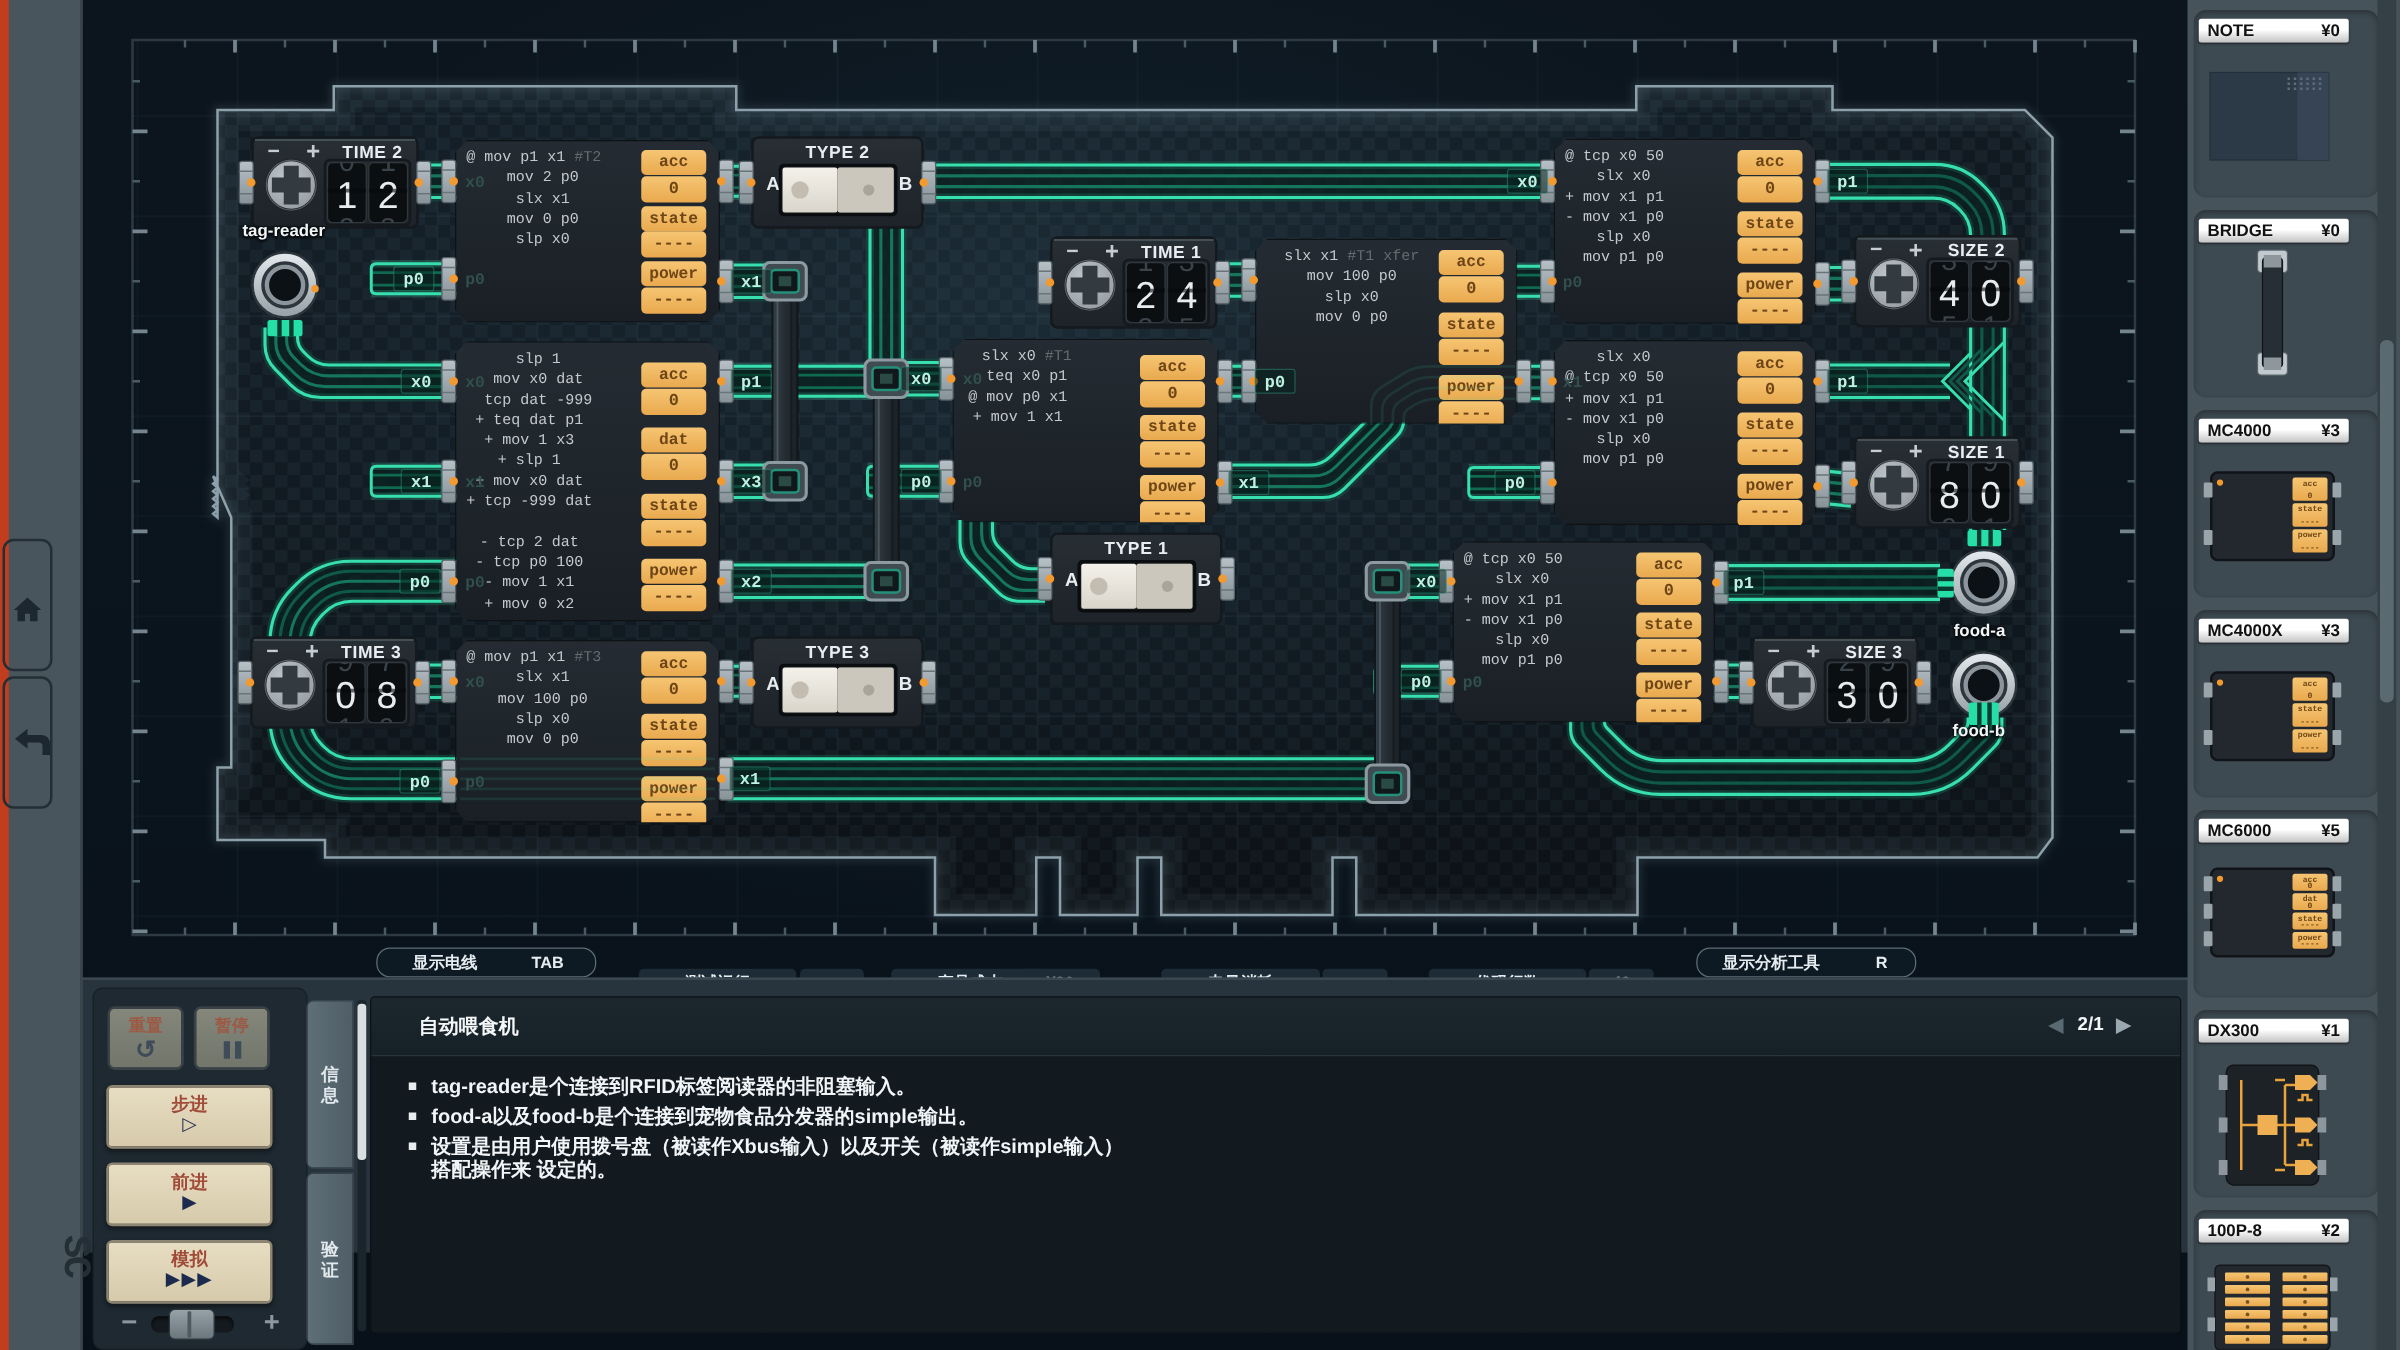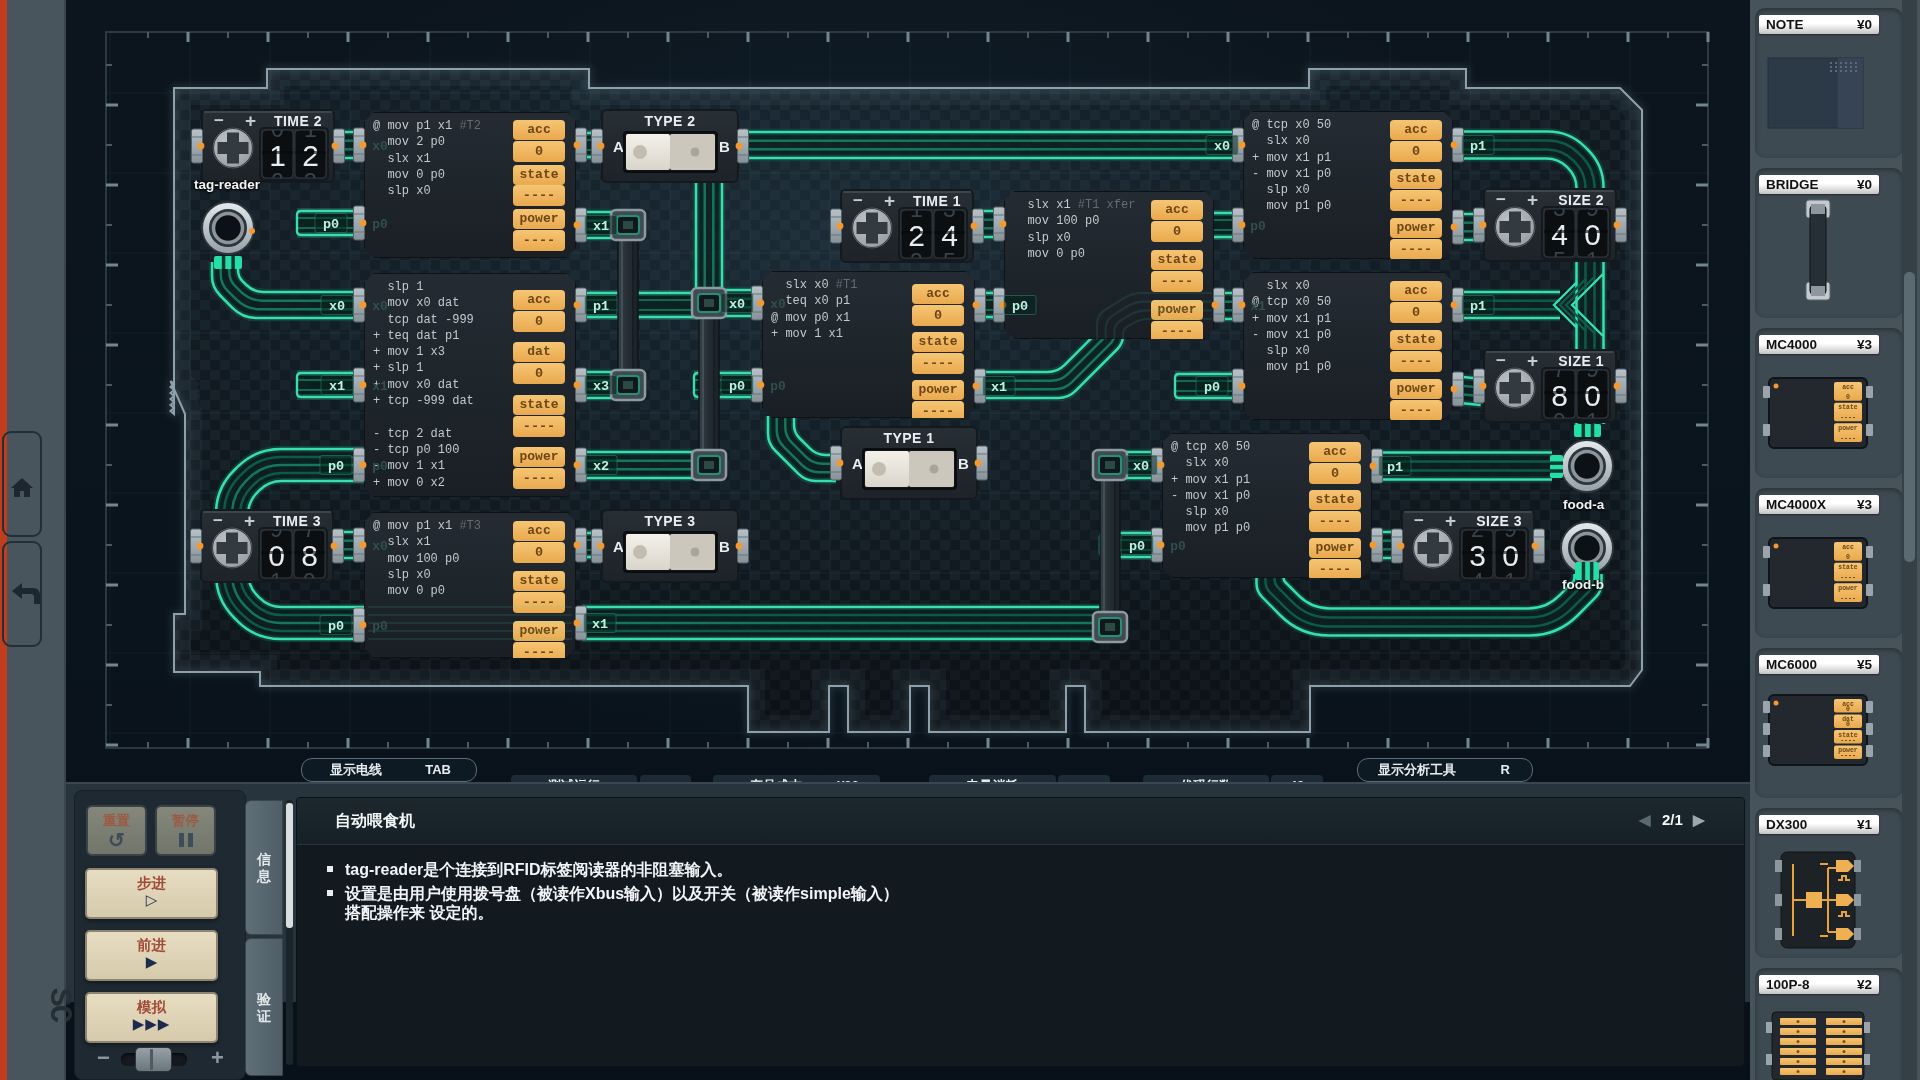--- a/index.html
+++ b/index.html
@@ -4,21 +4,21 @@
 * { margin:0; padding:0; box-sizing:border-box; }
 html,body { width:1920px; height:1080px; overflow:hidden; background:#0a1219; font-family:"Liberation Sans",sans-serif; }
 #stage { position:relative; width:1920px; height:1080px;
   background: radial-gradient(1000px 600px at 880px 330px, rgba(35,75,100,0.25), rgba(0,0,0,0) 70%),
               linear-gradient(180deg,#0c151d 0%, #0a141c 55%, #081019 100%); }
 svg { position:absolute; left:0; top:0; }
 .chip { position:absolute; background:linear-gradient(180deg,#242b32,#191f25);
   clip-path: polygon(10px 0, calc(100% - 10px) 0, 100% 10px, 100% calc(100% - 10px), calc(100% - 10px) 100%, 10px 100%, 0 calc(100% - 10px), 0 10px);
   box-shadow: 0 5px 9px rgba(0,0,0,0.55); border:1px solid #0e1215; }
 .code { position:absolute; left:8px; top:5px; font-family:"Liberation Mono",monospace; font-size:12px; line-height:16.3px; color:#c3cacf; white-space:pre; }
-.cl { height:16.3px; }
+.cl { height:16.3px;text-align:center; }
 .cm { color:#646c72; }
 .reg { position:absolute; width:52px; background:linear-gradient(180deg,#f6c573,#e9a94e); border-radius:4px;
   font-family:"Liberation Mono",monospace; font-weight:bold; font-size:13px; color:#6e4516; text-align:center; }
 .rv { font-size:13.5px; }
 .wlabel { font-family:"Liberation Mono",monospace; font-weight:bold; font-size:13.5px; fill:#bdf2e2; }
 .wdim { font-family:"Liberation Mono",monospace; font-weight:bold; font-size:13px; fill:#31504d; }
 .pm { font-family:"Liberation Sans",sans-serif; font-size:17px; fill:#c6cdd2; font-weight:bold; }
 .dtitle { font-family:"Liberation Sans",sans-serif; font-size:14px; fill:#e8edf0; font-weight:bold; letter-spacing:0.5px; }
 .digit { font-family:"Liberation Sans",sans-serif; font-size:30px; fill:#e8ecee; }
 .digitf { font-family:"Liberation Sans",sans-serif; font-size:23px; fill:#3a434a; }
@@ -1130,20 +1130,21 @@
 
   <div id="desc">
 
     <div class="titlebar"></div>
     <h1>自动喂食机</h1>
     <div class="pgn" style="left:1342px;color:#5a6a72">◀</div>
     <div class="pgn" style="left:1365px">2/1</div>
     <div class="pgn" style="left:1396px;color:#9aa8b0">▶</div>
     <ul class="bullets">
       <li>tag-reader是个连接到RFID标签阅读器的非阻塞输入。</li>
+      <li>food-a以及food-b是个连接到宠物食品分发器的simple输出。</li>
       <li>设置是由用户使用拨号盘（被读作Xbus输入）以及开关（被读作simple输入）搭配操作来 设定的。</li>
     </ul>
   </div>
 </div>
 
 <div id="sidebar">
 
 <div class="cell" style="top:8px"></div>
 <div class="plabel" style="top:15px">
         <span>NOTE</span>

